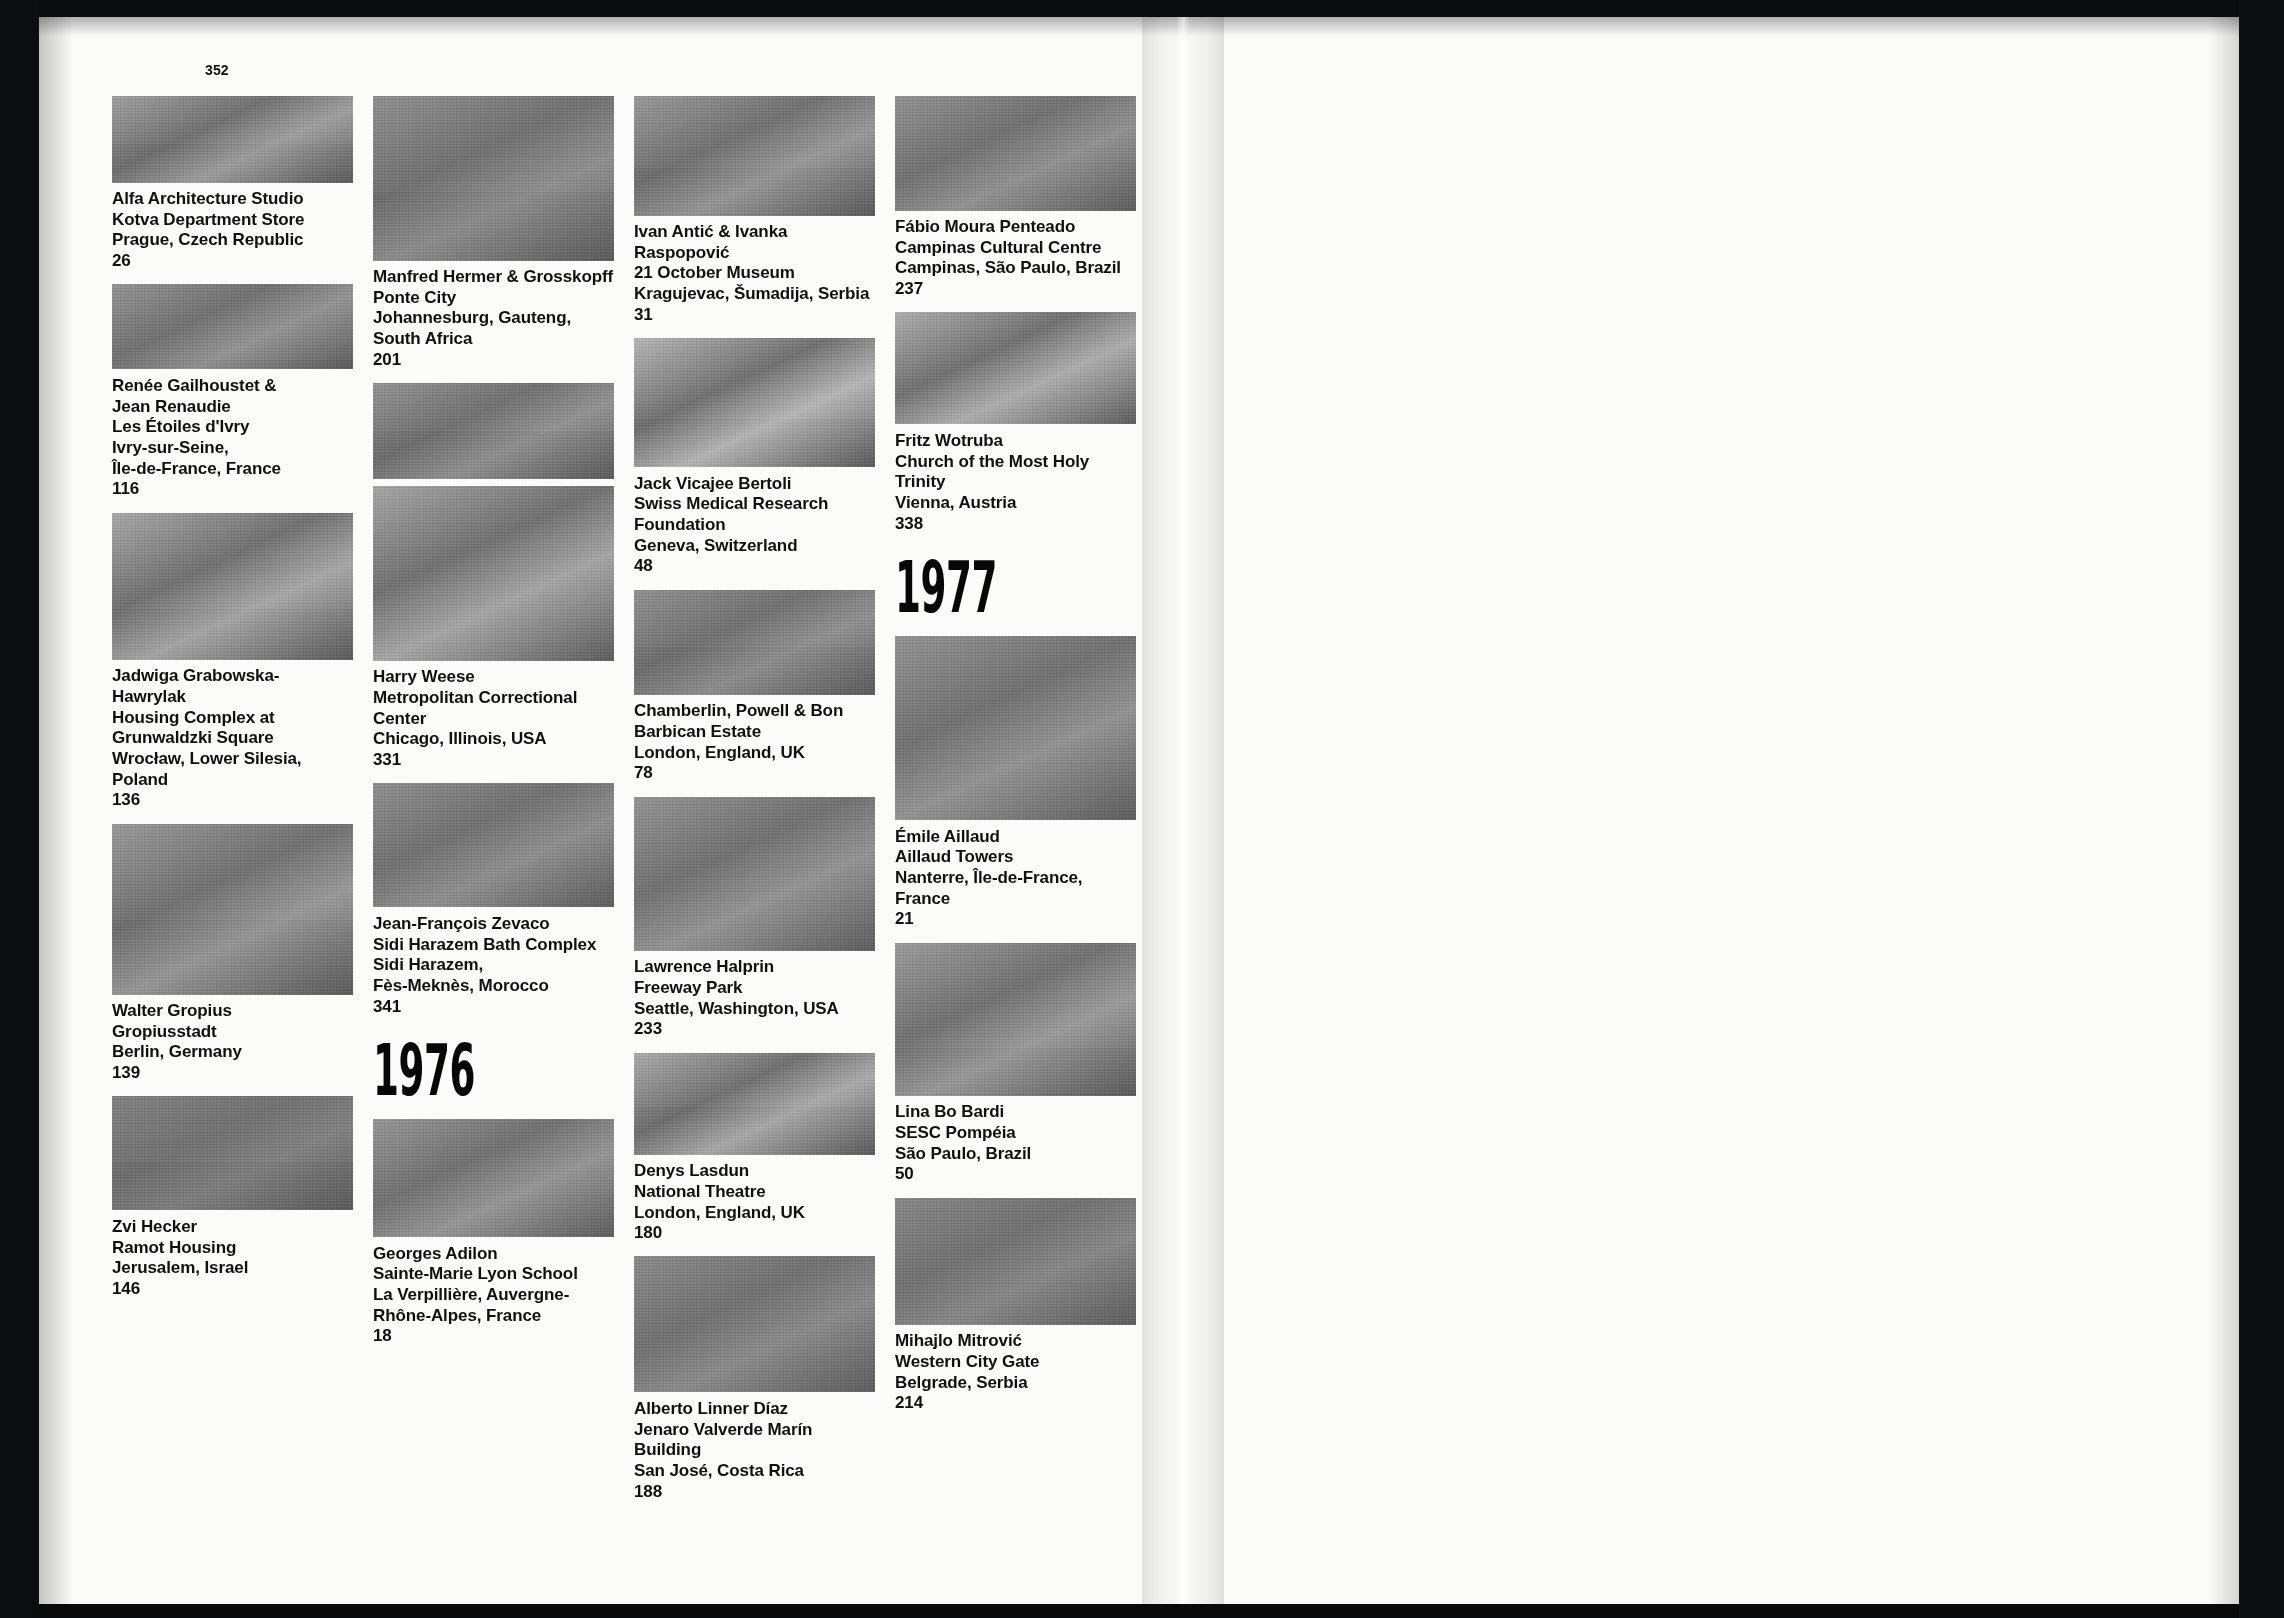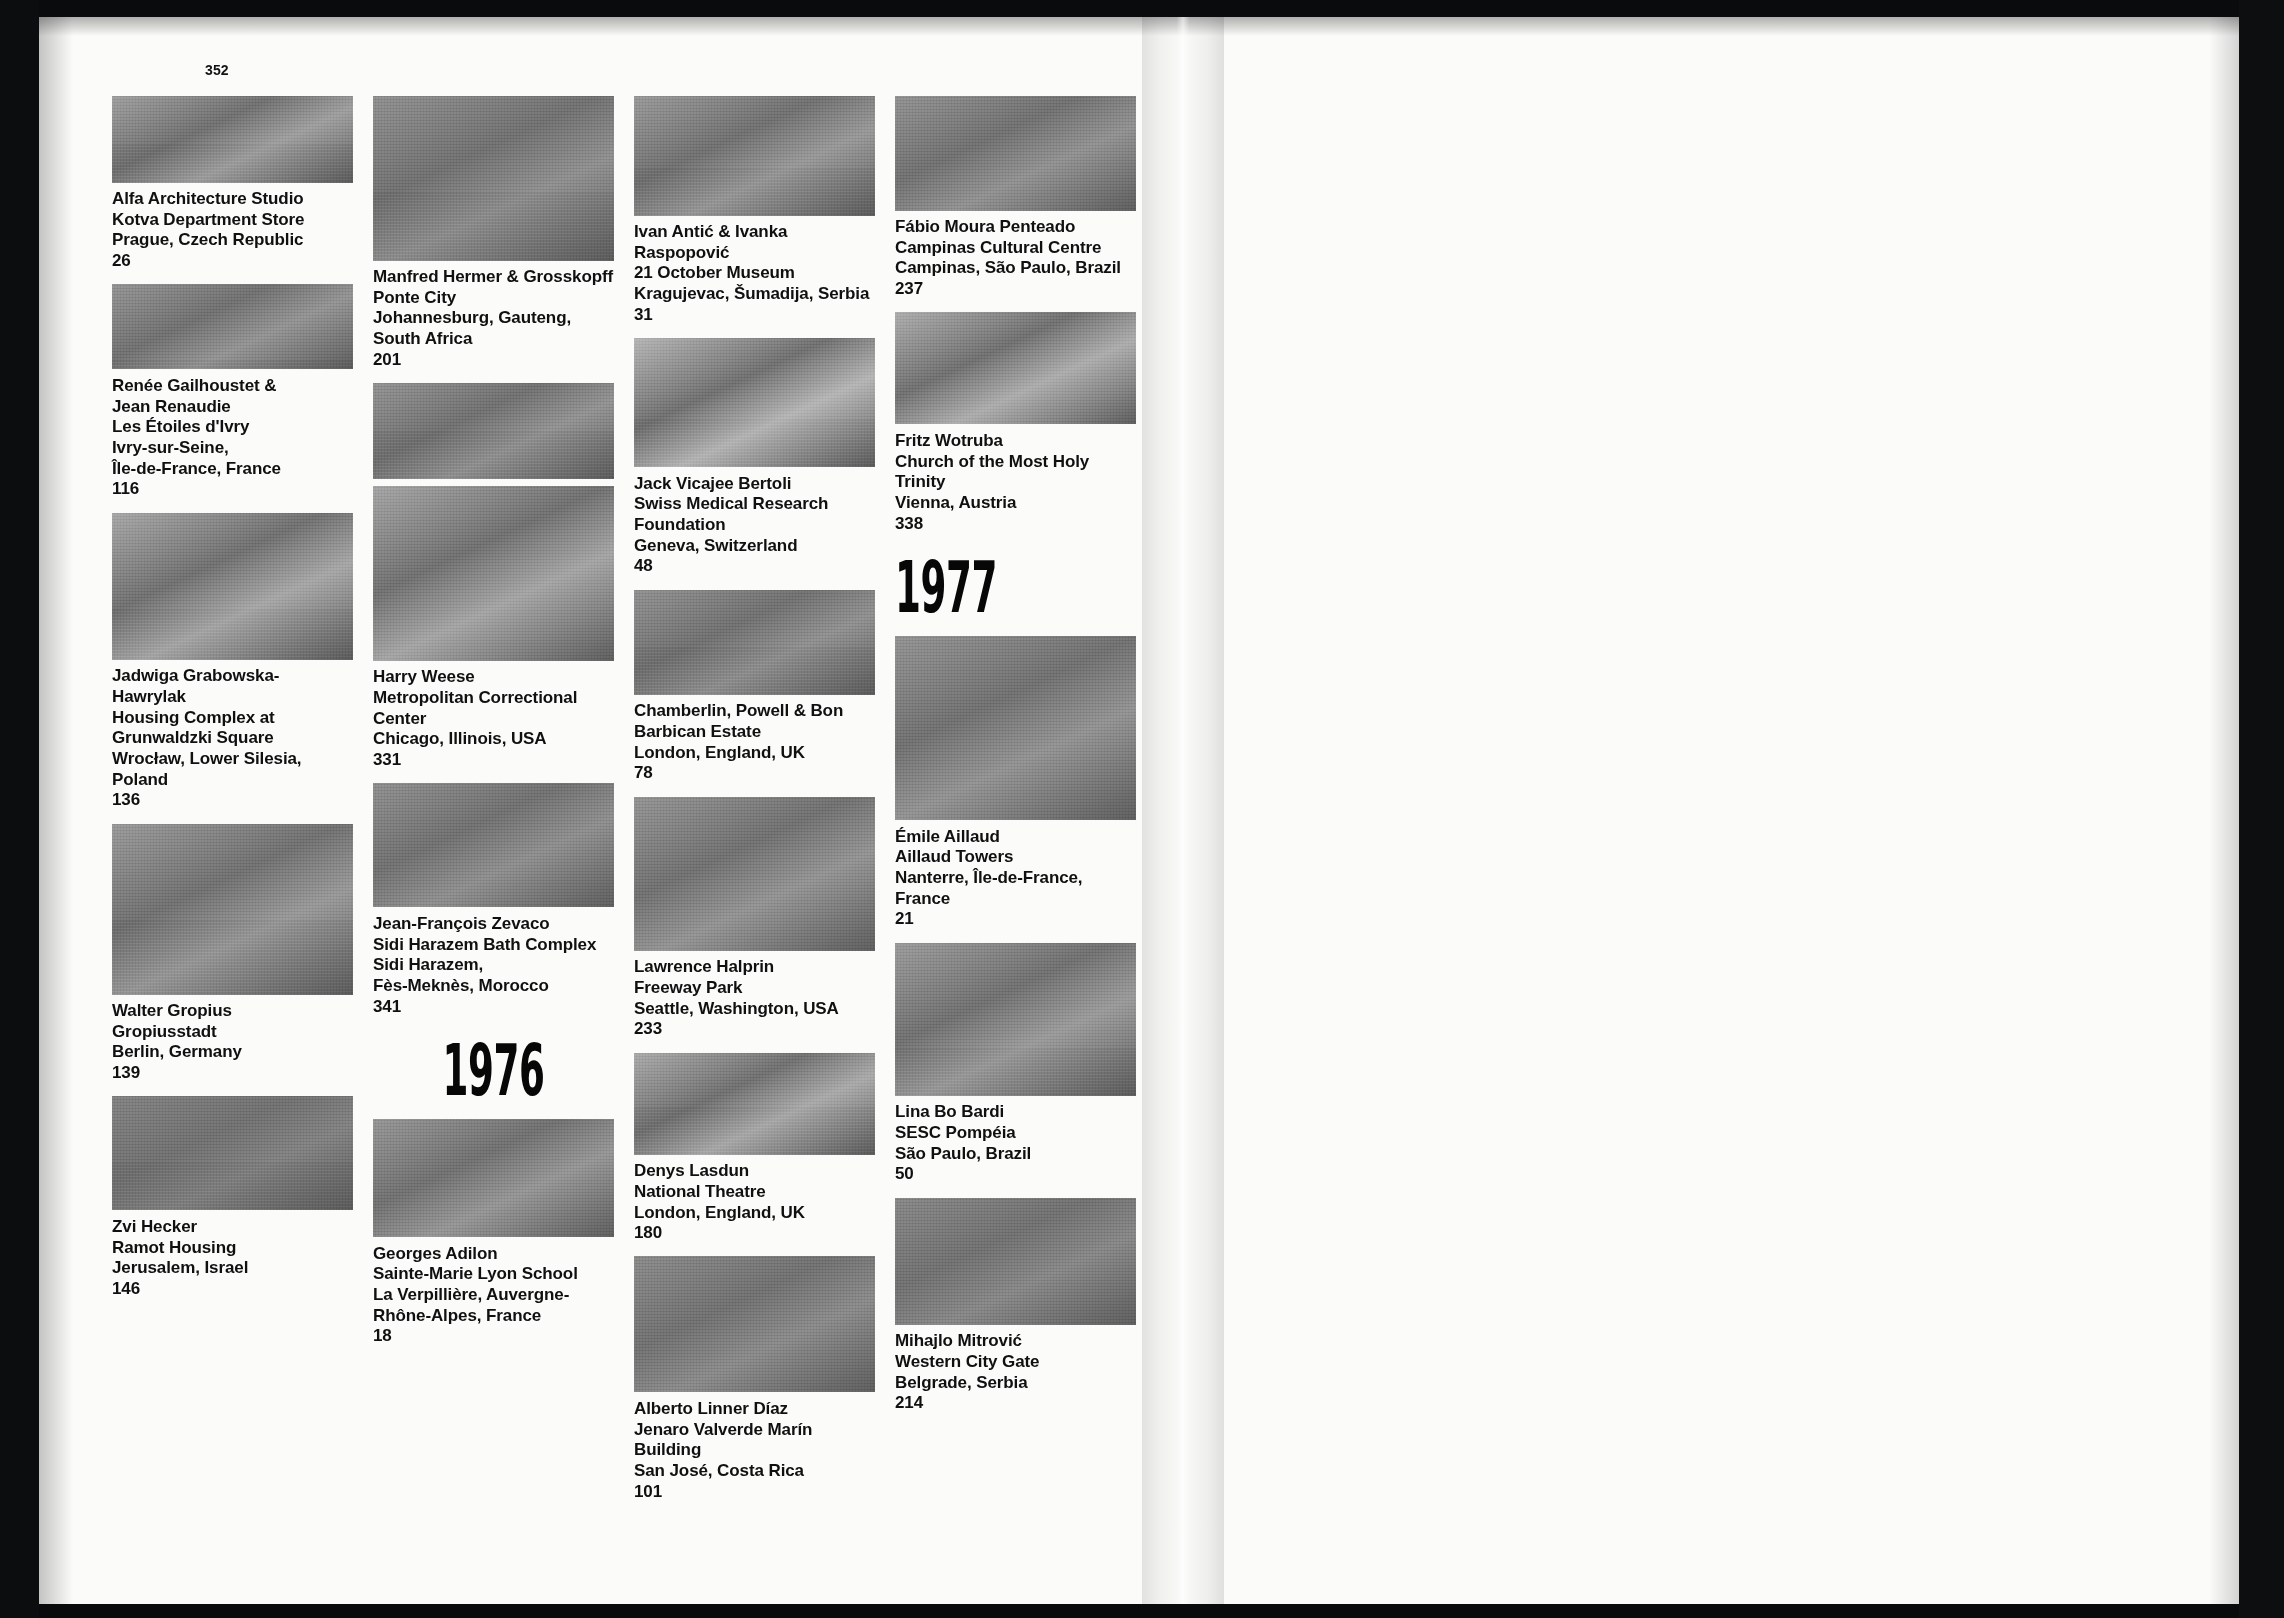--- a/index.html
+++ b/index.html
@@ -194,21 +194,21 @@
 Chicago, Illinois, USA
 331</div>
             <div class="photo" style="height: 124px; background: linear-gradient(155deg, rgb(138, 138, 138) 0%, rgb(111, 111, 111) 38%, rgb(138, 138, 138) 62%, rgb(93, 93, 93) 100%);">
               <div class="grain"></div>
             </div>
             <div class="caption entry">Jean-François Zevaco
 Sidi Harazem Bath Complex
 Sidi Harazem,
 Fès-Meknès, Morocco
 341</div>
-            <div style="overflow: hidden; text-align: center;">
+            <div style="overflow: hidden;">
               <div class="yearhead">1976</div>
             </div>
             <div class="photo" style="height: 118px; background: linear-gradient(155deg, rgb(145, 145, 145) 0%, rgb(111, 111, 111) 38%, rgb(145, 145, 145) 62%, rgb(93, 93, 93) 100%);">
               <div class="grain"></div>
             </div>
             <div class="caption entry">Georges Adilon
 Sainte-Marie Lyon School
 La Verpillière, Auvergne-
 Rhône-Alpes, France
 18</div>
@@ -249,21 +249,21 @@
             <div class="caption entry">Denys Lasdun
 National Theatre
 London, England, UK
 180</div>
             <div class="photo" style="height: 136px; background: linear-gradient(155deg, rgb(134, 134, 134) 0%, rgb(111, 111, 111) 38%, rgb(134, 134, 134) 62%, rgb(93, 93, 93) 100%);">
               <div class="grain"></div>
             </div>
             <div class="caption entry">Alberto Linner Díaz
 Jenaro Valverde Marín Building
 San José, Costa Rica
-101</div>
+188</div>
           </div>
           <div class="col">
             <div class="photo" style="height: 115px; background: linear-gradient(155deg, rgb(141, 141, 141) 0%, rgb(111, 111, 111) 38%, rgb(141, 141, 141) 62%, rgb(93, 93, 93) 100%);">
               <div class="grain"></div>
             </div>
             <div class="caption entry">Fábio Moura Penteado
 Campinas Cultural Centre
 Campinas, São Paulo, Brazil
 237</div>
             <div class="photo" style="height: 112px; background: linear-gradient(155deg, rgb(168, 168, 168) 0%, rgb(111, 111, 111) 38%, rgb(168, 168, 168) 62%, rgb(93, 93, 93) 100%);">

